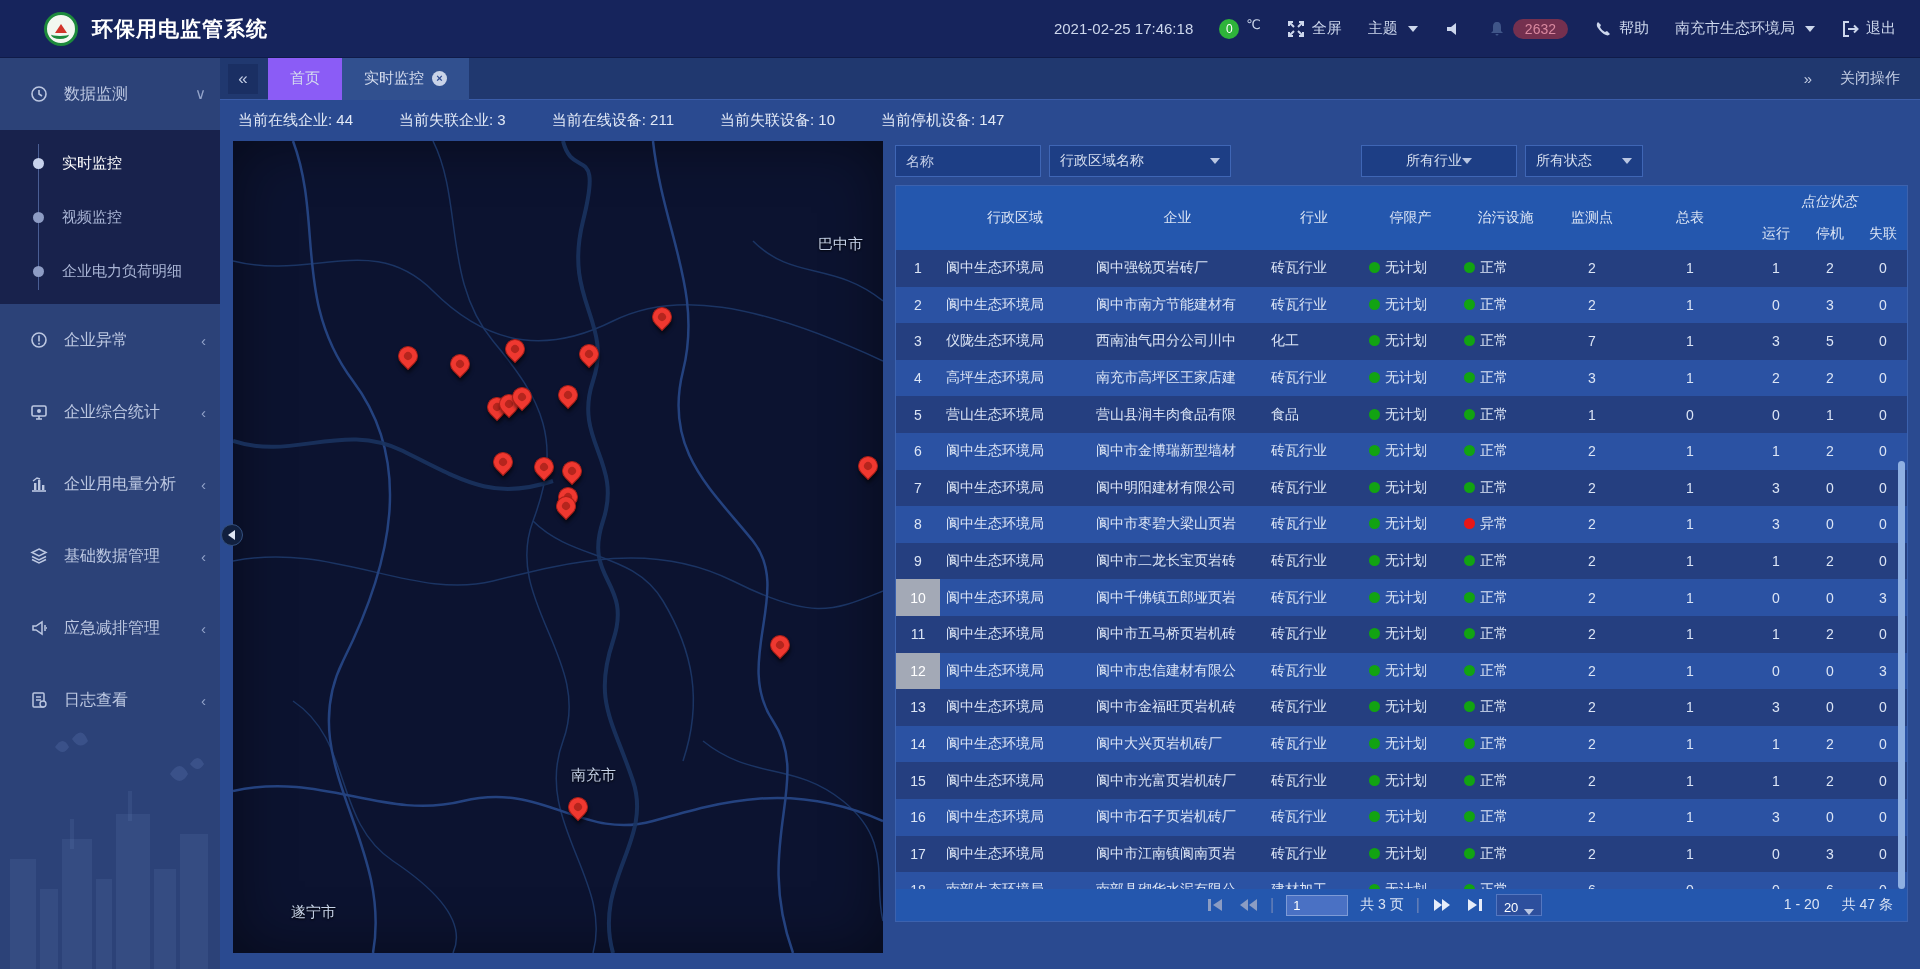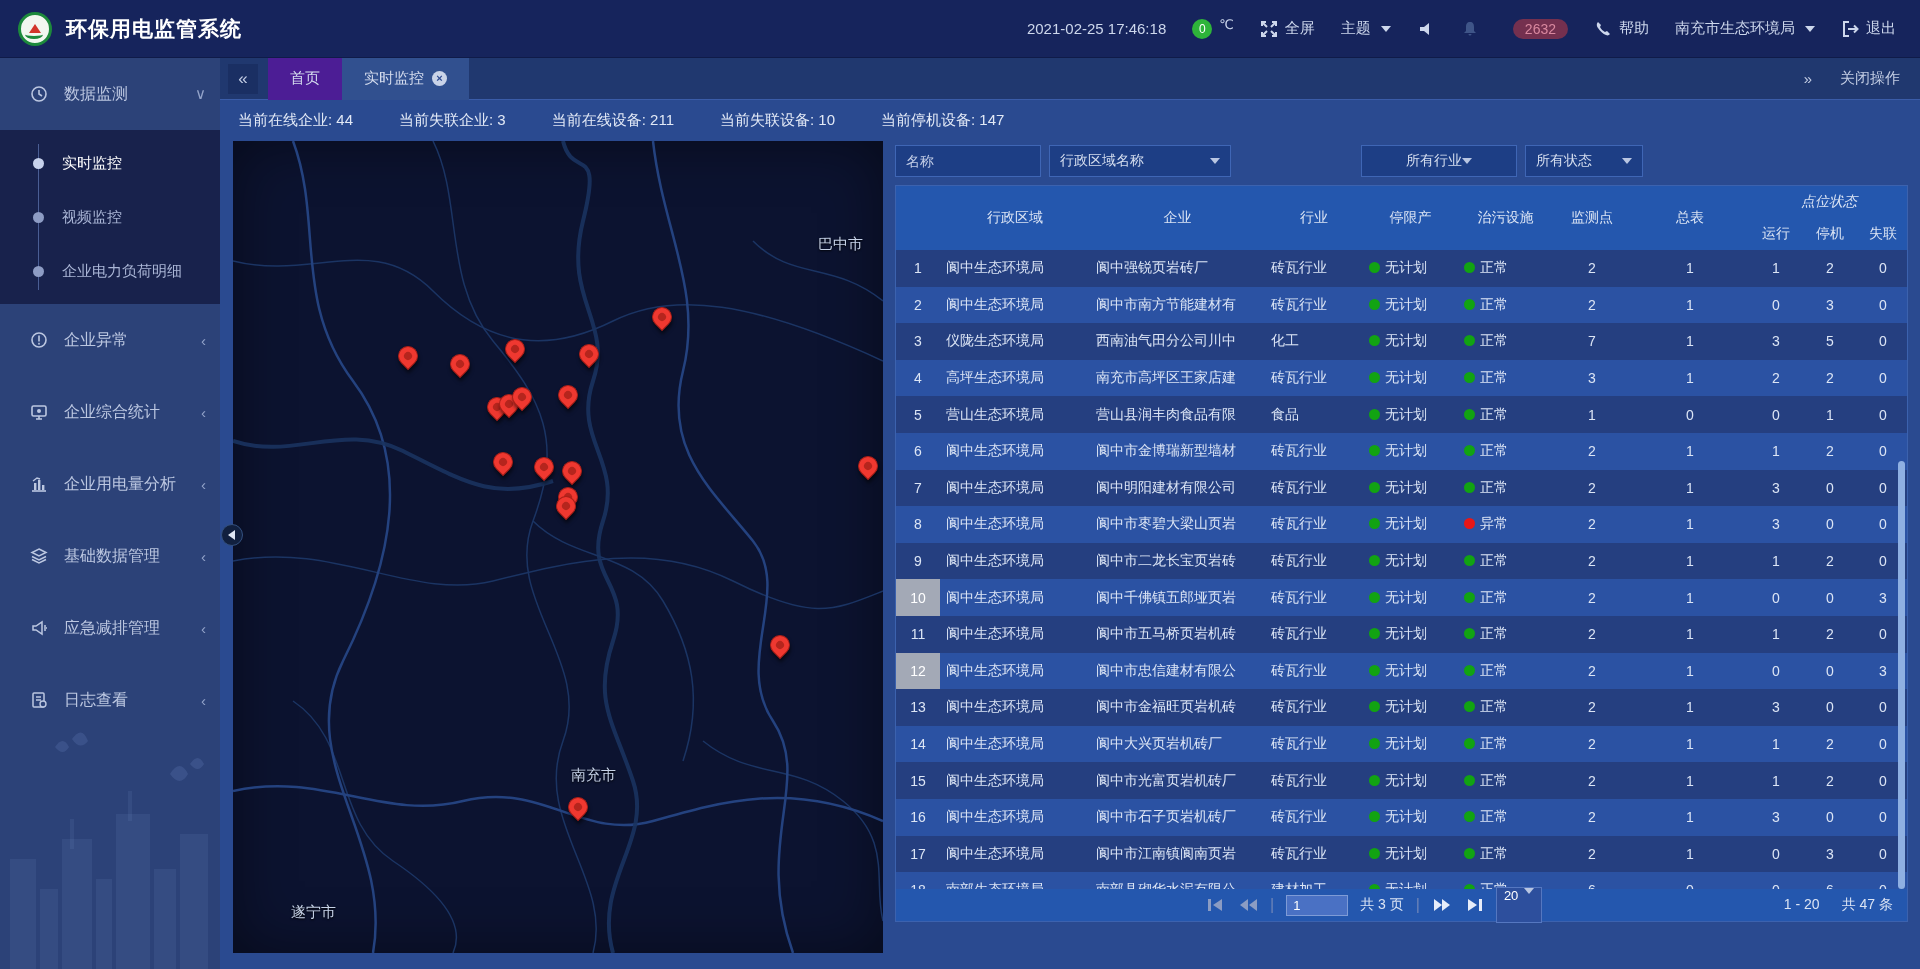--- a/index.html
+++ b/index.html
@@ -3,39 +3,39 @@
 <meta charset="utf-8">
 <style>
   * { margin:0; padding:0; box-sizing:border-box; }
   html,body { width:1920px; height:969px; overflow:hidden;
     font-family:"Liberation Sans","DejaVu Sans",sans-serif;
     background:#2a4a90; color:#e8eef9; }
 
   
   .header { position:absolute; left:0; top:0; width:1920px; height:58px;
     background:#16245c; display:flex; align-items:center; z-index:30;
-    border-bottom:1px solid #0f1b49; }
+    border-bottom:1px solid #0f1b49;padding-left:26px; }
   .logo { width:34px; height:34px; border-radius:50%; background:#f2f7f0;
     border:3px solid #1d8a3c; margin:0 14px 0 18px; position:relative; }
   .logo::after { content:""; position:absolute; left:8px; top:9px;
     border-left:6px solid transparent; border-right:6px solid transparent;
     border-bottom:9px solid #d2352b; }
   .logo::before { content:""; position:absolute; left:4px; bottom:4px; width:18px; height:6px;
     border-bottom:3px solid #1d8a3c; border-radius:50%; }
   .app-title { font-size:21px; font-weight:bold; letter-spacing:1px; color:#fff; }
   .header-right { margin-left:auto; display:flex; align-items:center; gap:26px;
     padding-right:24px; font-size:15px; color:#cdd7ec; }
   .hitem { display:flex; align-items:center; gap:7px; cursor:default; white-space:nowrap; }
   .temp-badge { width:20px; height:20px; border-radius:50%; background:#2eb43a; color:#fff;
     font-size:12px; display:flex; align-items:center; justify-content:center; }
   .temp-unit { font-size:13px; position:relative; top:-4px; }
   .caret-down { display:inline-block; width:0; height:0; border-left:5px solid transparent;
     border-right:5px solid transparent; border-top:6px solid #cdd7ec; margin-left:3px; }
   .badge-pill { background:#74304f; color:#d9889f; border-radius:10px; padding:2px 12px;
-    font-size:14px;margin-left:27px; }
+    font-size:14px; }
   .hicon { width:18px; height:18px; display:inline-block; }
   .hicon svg { width:100%; height:100%; }
 
   
   .sidebar { position:absolute; left:0; top:58px; width:220px; height:911px;
     background:#2c4278; z-index:20; overflow:hidden; }
   .side-group { height:72px; display:flex; align-items:center; padding:0 14px 0 30px;
     color:#bcc7e1; font-size:16px; cursor:pointer; position:relative; }
   .side-group .gicon { width:18px; height:18px; margin-right:16px; flex:none; }
   .side-group .gicon svg { width:100%; height:100%; }
@@ -49,21 +49,21 @@
   .sub-item.active { color:#ffffff; }
   .sub-item.active .bullet { background:#c7d2ec; }
   .skyline { position:absolute; bottom:0; left:0; }
 
   
   .tabbar { position:absolute; left:220px; top:58px; width:1700px; height:42px;
     background:#20386f; display:flex; align-items:center; border-bottom:1px solid #3a5ca8; }
   .tab-arrow { width:30px; height:30px; margin-left:8px; display:flex; align-items:center;
     justify-content:center; color:#c3cde4; font-size:17px; background:#1a2f63; cursor:pointer; }
   .tab { height:42px; padding:0 22px; display:flex; align-items:center; gap:8px;
-    font-size:15px; color:#d4dcee; cursor:pointer; background:#4c1d95; }
+    font-size:15px; color:#d4dcee; cursor:pointer; background:#8b5cf6; }
   .tab.active { background:#31508f; }
   .tab-close { width:15px; height:15px; border-radius:50%; background:#c9d3e8; color:#2d4b92;
     font-size:11px; line-height:15px; text-align:center; font-weight:bold; }
   .tabbar-right { margin-left:auto; display:flex; align-items:center; gap:28px;
     padding-right:20px; color:#c3cde4; font-size:15px; }
 
   
   .stats { position:absolute; left:220px; top:100px; width:1700px; height:41px;
     display:flex; align-items:center; gap:46px; padding-left:18px;
     font-size:15px; color:#e2e9f6; }
@@ -125,22 +125,22 @@
 
   
   .pager { position:absolute; left:0; bottom:0; width:100%; height:32px; background:#2457ae;
     display:flex; align-items:center; font-size:14px; color:#dbe4f4; padding:0 14px; }
   .pager-center { position:absolute; left:310px; display:flex; align-items:center; gap:12px; }
   .pico { width:20px; height:16px; cursor:pointer; }
   .pico svg { width:100%; height:100%; }
   .pdiv { color:#6d84b8; font-size:16px; }
   .pg-input { width:62px; height:21px; background:#4a71c4; border:1px solid #7e9bd6;
     color:#fff; font-size:13px; padding:0 6px; }
-  .pg-size { height:36px; background:#2d4f9d; border:1px solid #5577c0; color:#fff;
-    font-size:13px; display:flex; align-items:flex-start; gap:6px; padding:0 7px; cursor:pointer; }
+  .pg-size { height:22px; background:#2d4f9d; border:1px solid #5577c0; color:#fff;
+    font-size:13px; display:flex; align-items:flex-end; gap:6px; padding:0 7px; cursor:pointer; }
   .pager-right { margin-left:auto; display:flex; gap:22px; }
 </style>
 </head>
 <body>
 
 <div class="header">
   <div class="logo"></div>
   <div class="app-title">环保用电监管系统</div>
   <div class="header-right">
     <span class="hitem">2021-02-25 17:46:18</span>

